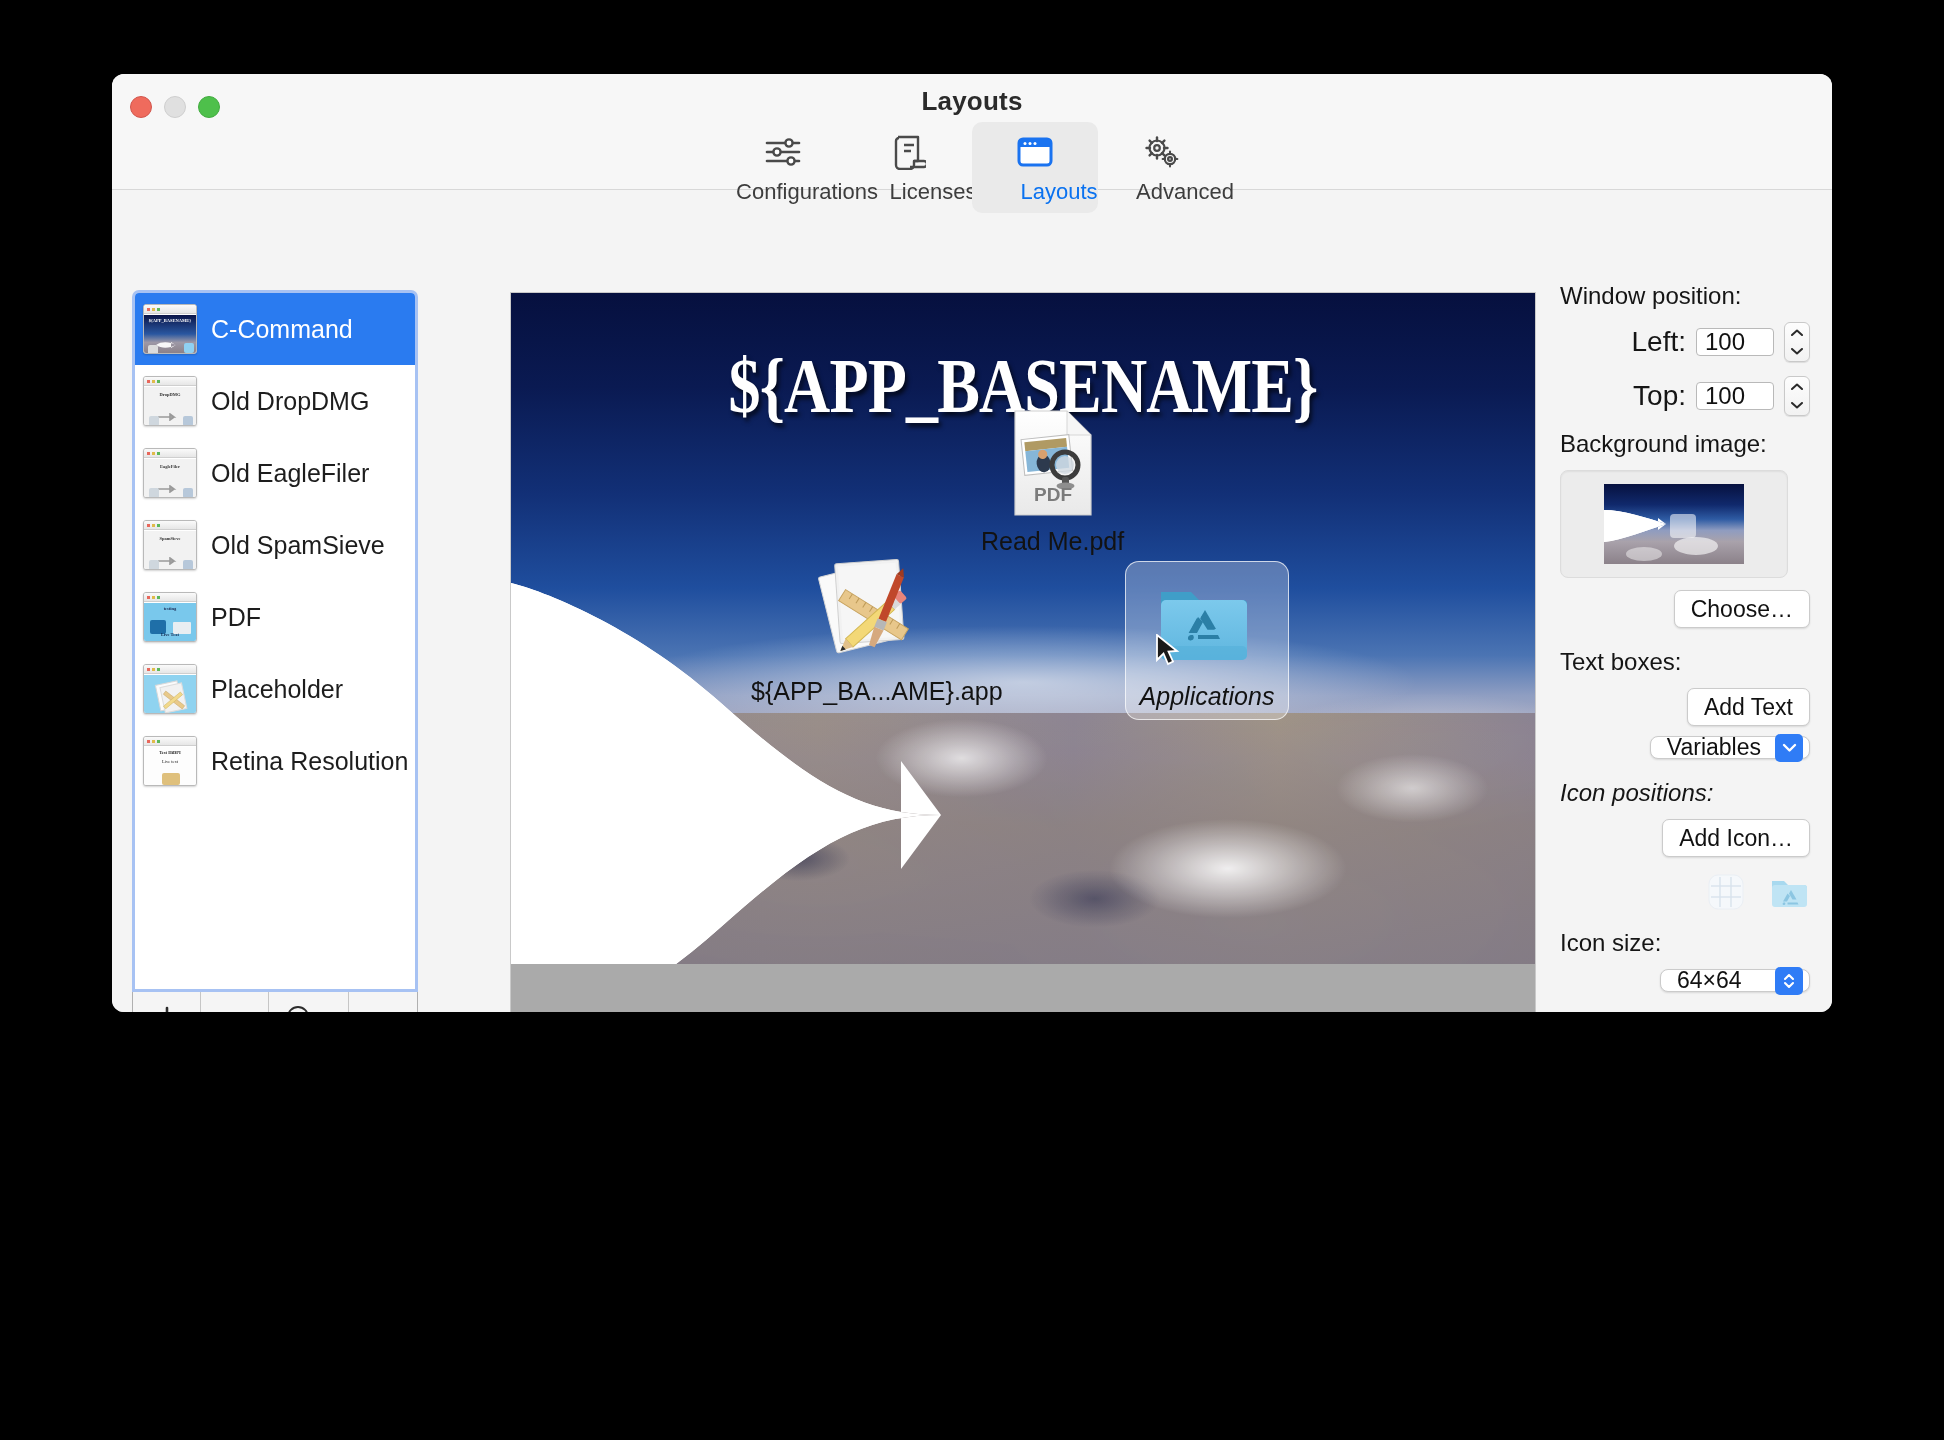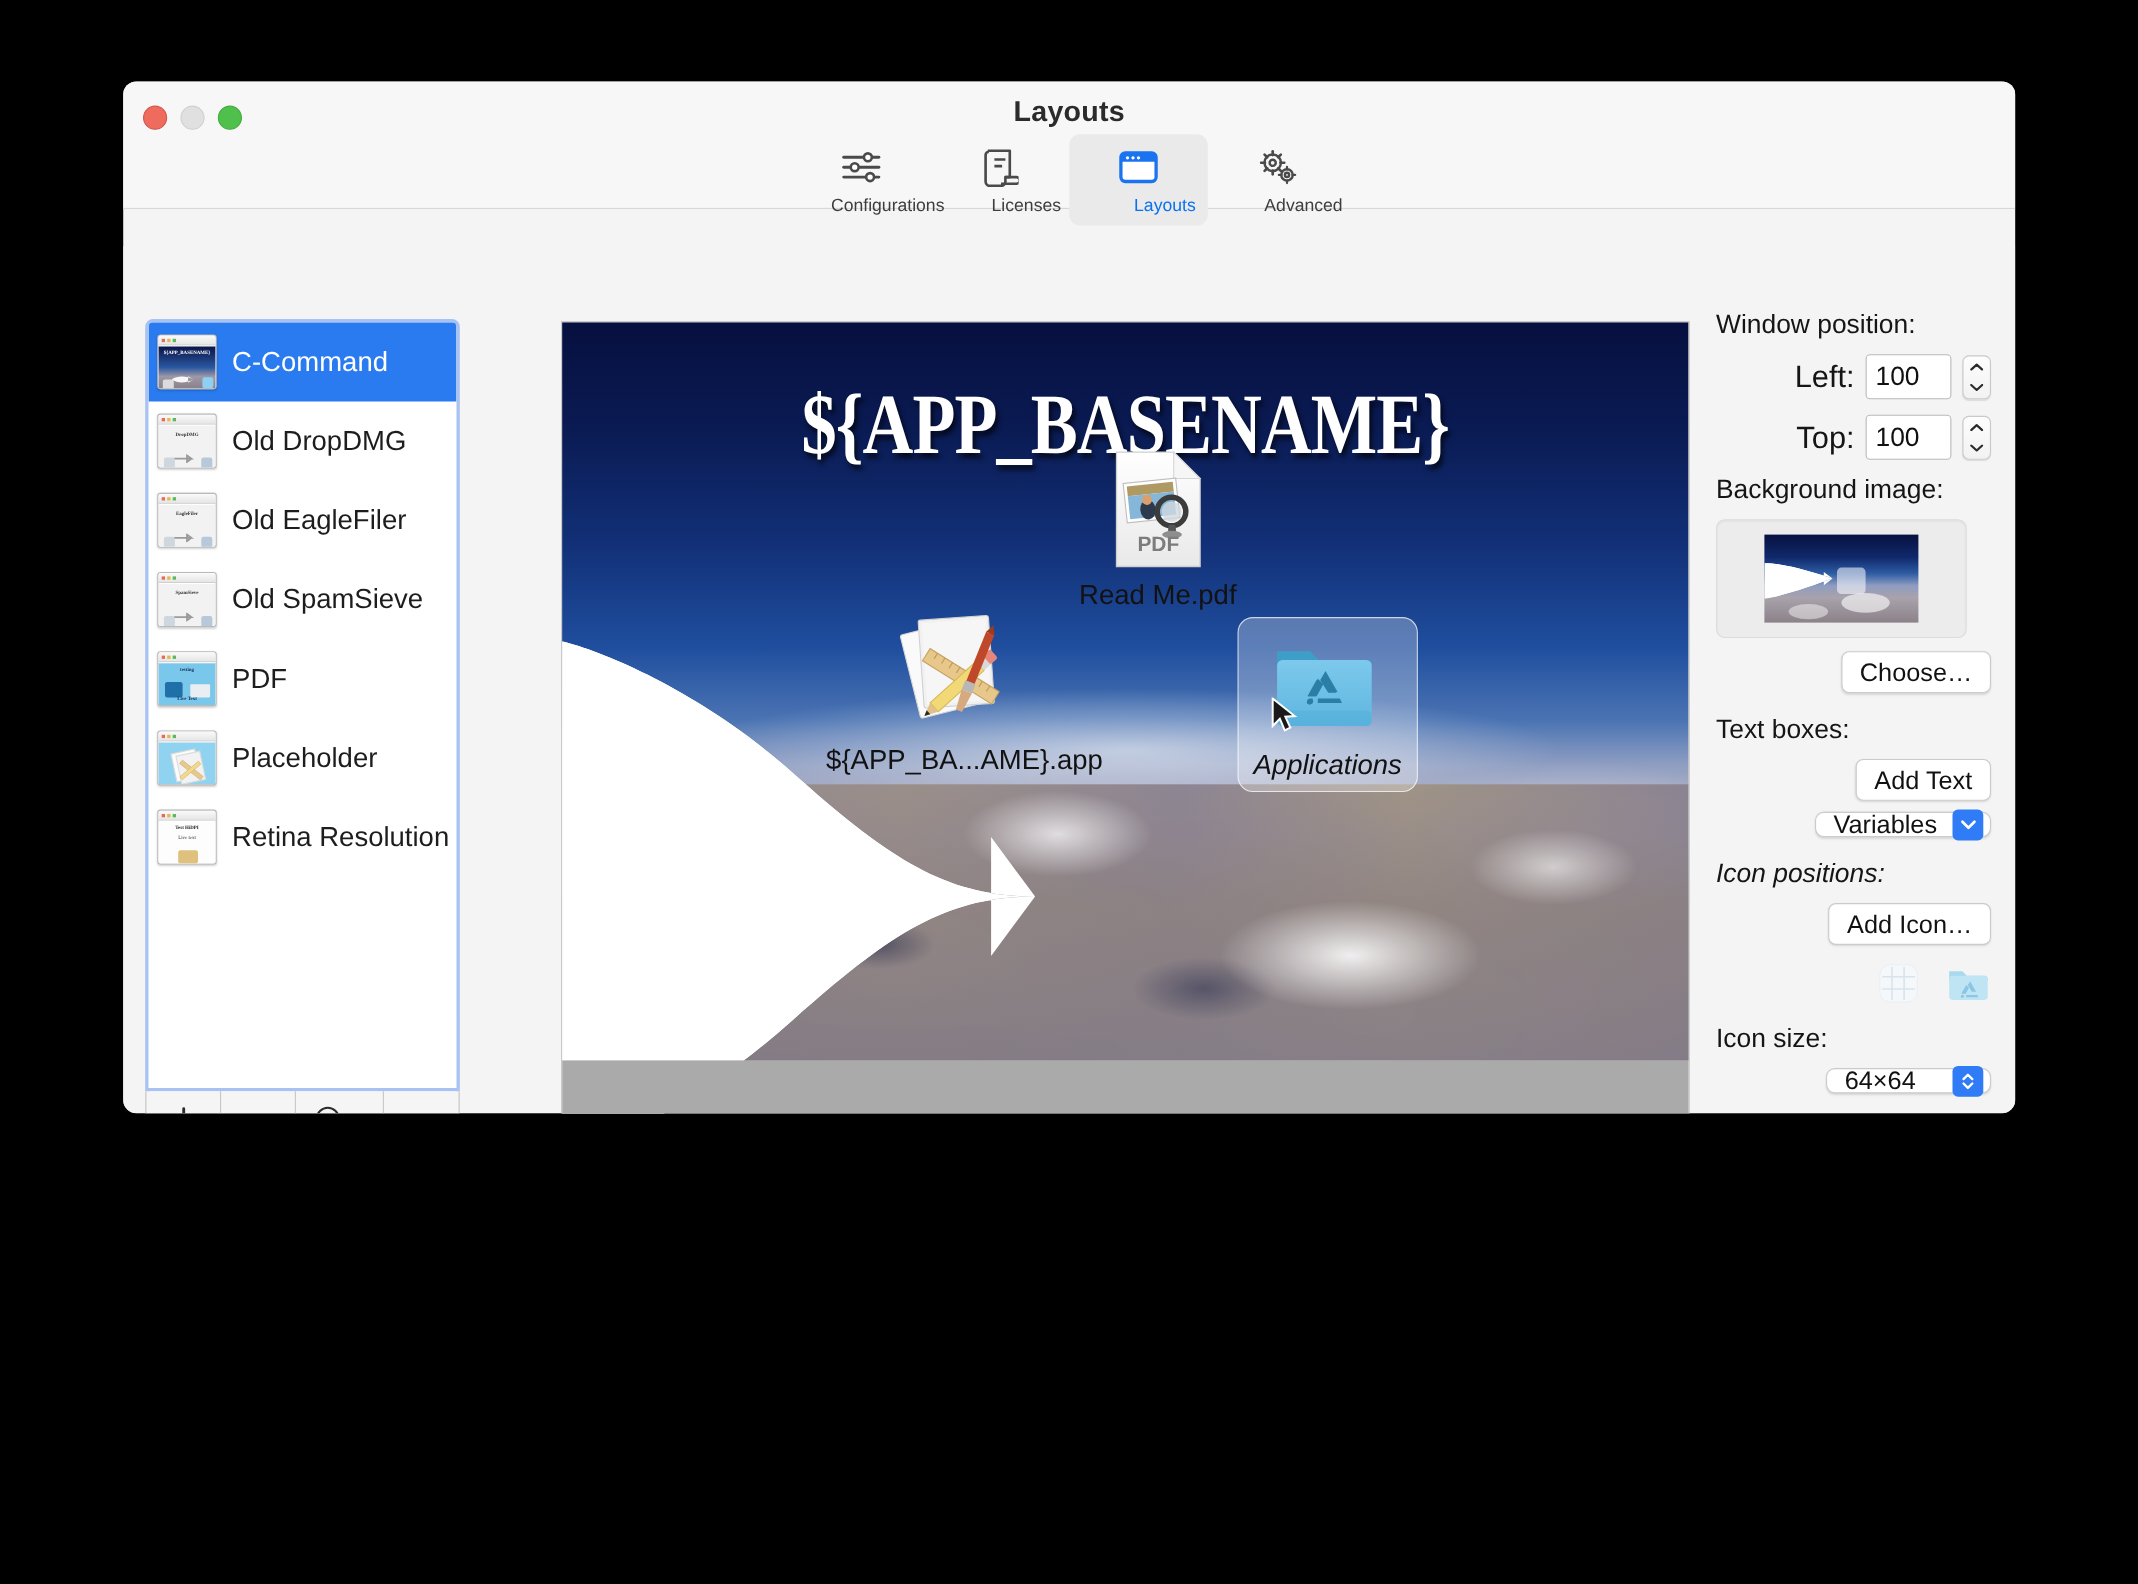--- a/index.html
+++ b/index.html
@@ -50,21 +50,21 @@
   }
   .tb-item {
     width: 126px;
     padding: 10px 4px 8px 4px;
     border-radius: 10px;
     display: flex; flex-direction: column; align-items: center;
     gap: 7px;
     cursor: default;
   }
   .tb-item.selected { background: #eaeaea; }
-  .tb-label { font-size: 16px; color: #3d3d3d; white-space: nowrap; margin-left: 48px; }
+  .tb-label { font-size: 22px; color: #3d3d3d; white-space: nowrap; margin-left: 48px; }
   .tb-item.selected .tb-label { color: #0a72f0; }
   .tb-ico { height: 40px; display: flex; align-items: center; justify-content: center; }
 
   
   #body {
     position: absolute; left: 0; right: 0; top: 150px; bottom: 0;
     background: #f4f4f4;
   }
 
   
@@ -213,21 +213,21 @@
   }
 
   
   #inspector {
     position: absolute; left: 1448px; top: 58px; width: 250px;
   }
   .ins-label { font-size: 24px; color: #151515; margin-bottom: 12px; }
   .ins-row { display: flex; align-items: center; justify-content: flex-end; gap: 10px; margin-bottom: 14px; }
   .ins-row-label { font-size: 28px; color: #151515; }
   .num-field {
-    width: 78px; height: 41px;
+    width: 78px; height: 28px;
     background: #fff; border: 1px solid #b9b9b9; border-radius: 4px;
     font-size: 24px; color: #111;
     display: flex; align-items: center; padding-left: 8px;
   }
   .stepper {
     width: 26px; height: 40px;
     background: linear-gradient(#fdfdfd,#f2f2f2);
     border: 1px solid #c9c9c9; border-radius: 6px;
     display:flex; flex-direction: column; align-items:center; justify-content: space-around;
     box-shadow: 0 1px 1px rgba(0,0,0,0.10);

